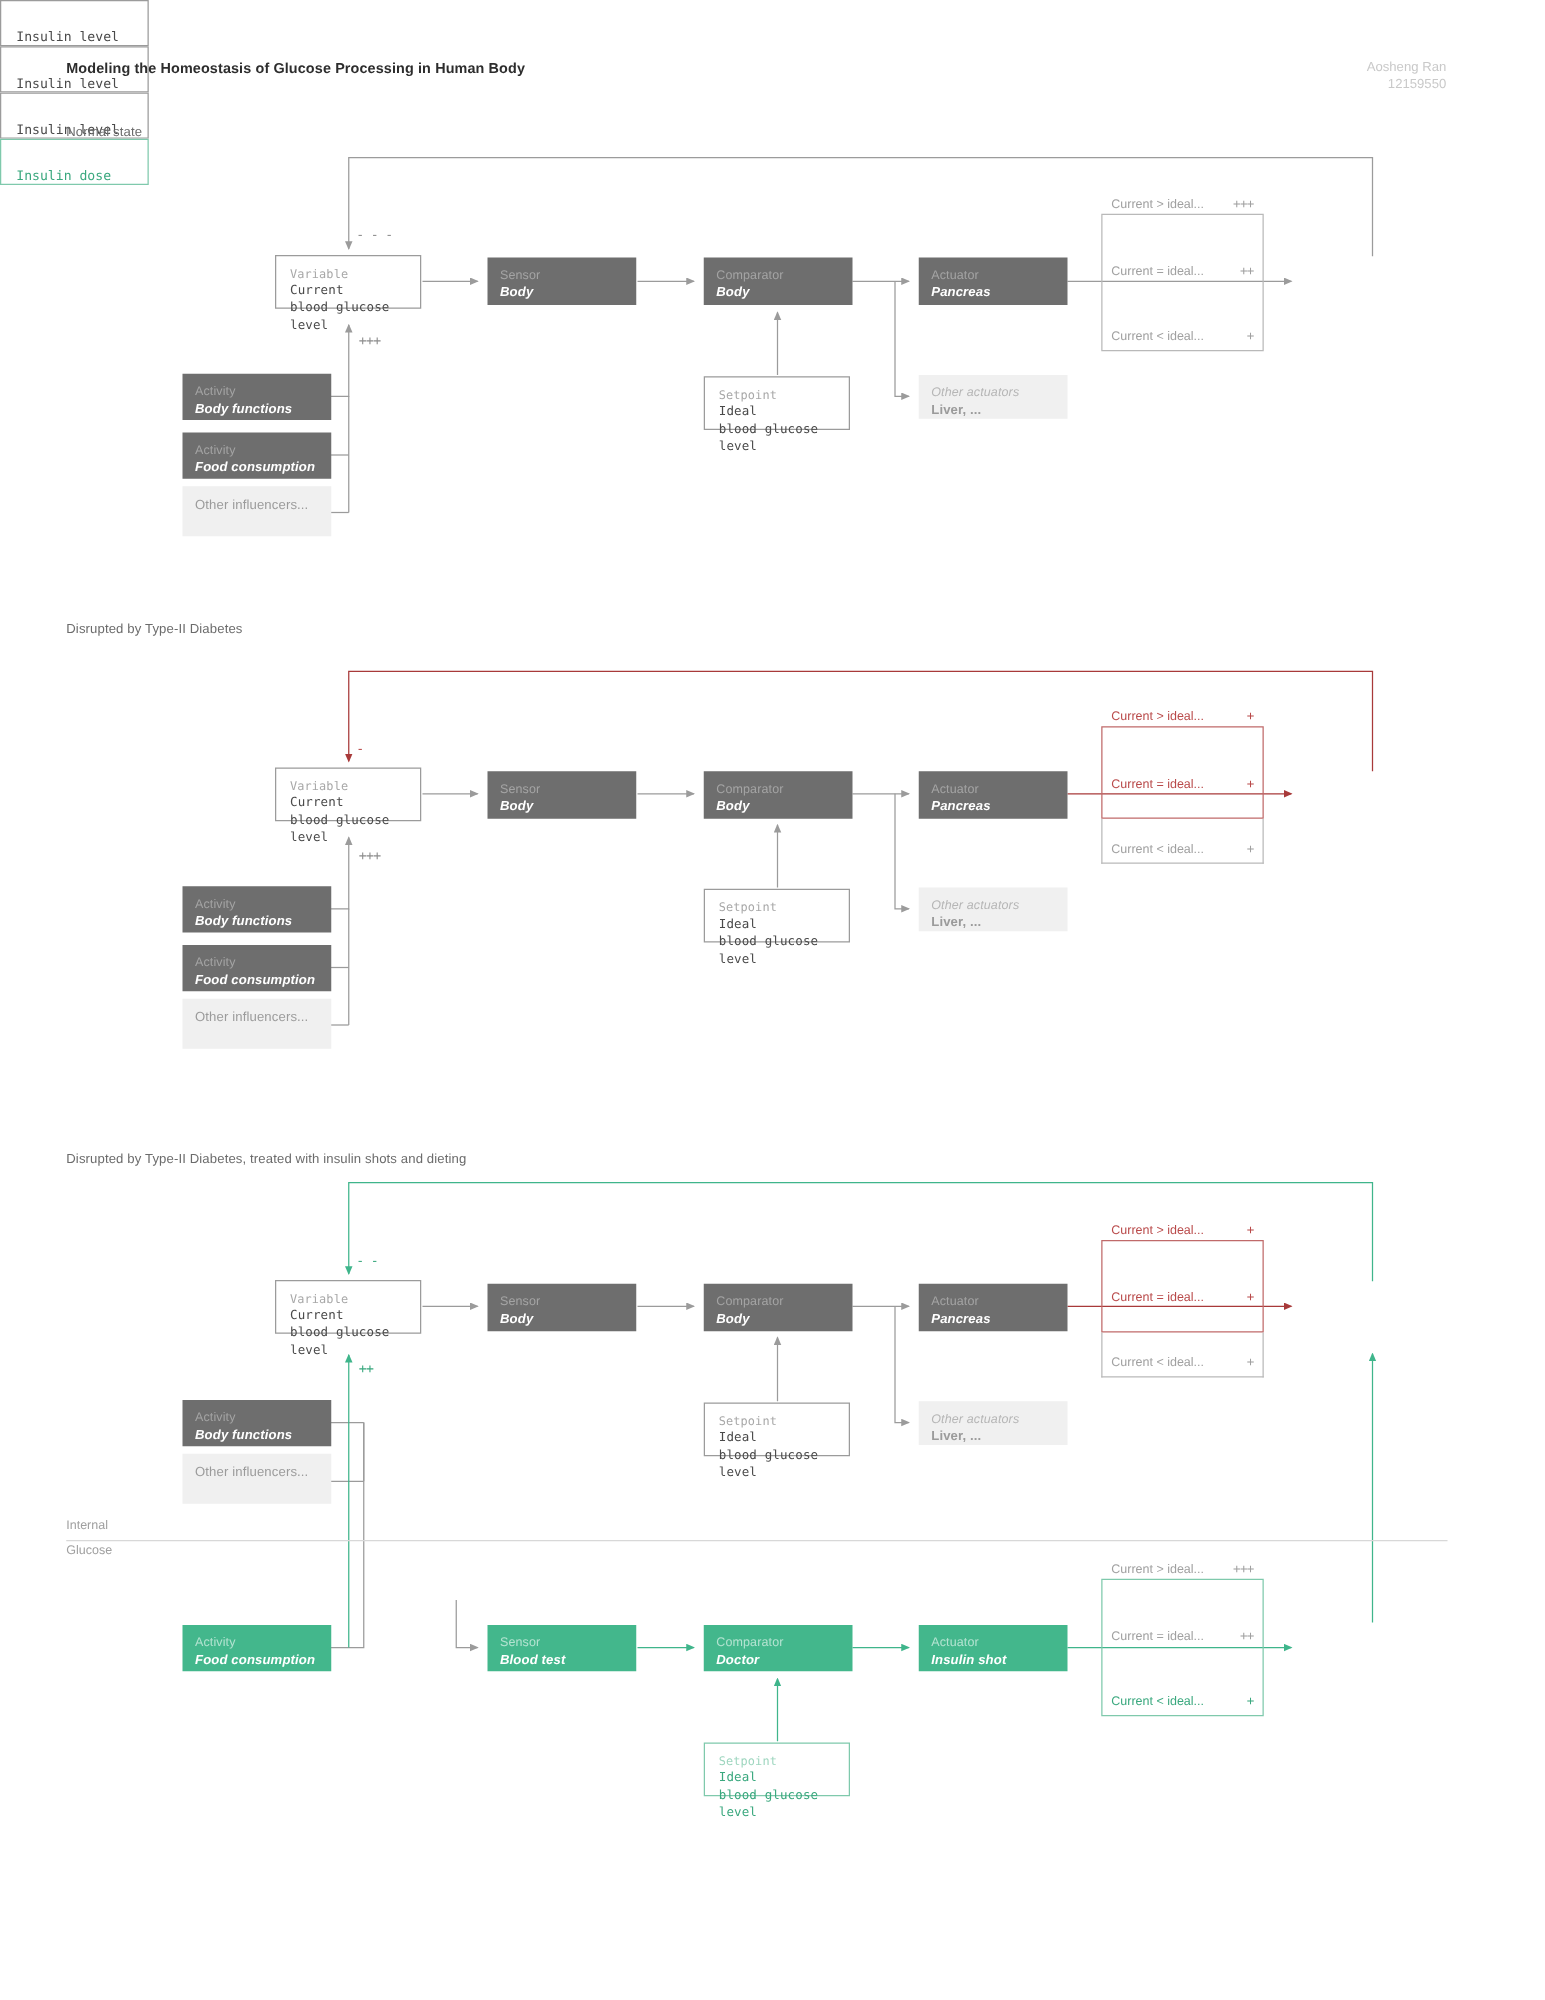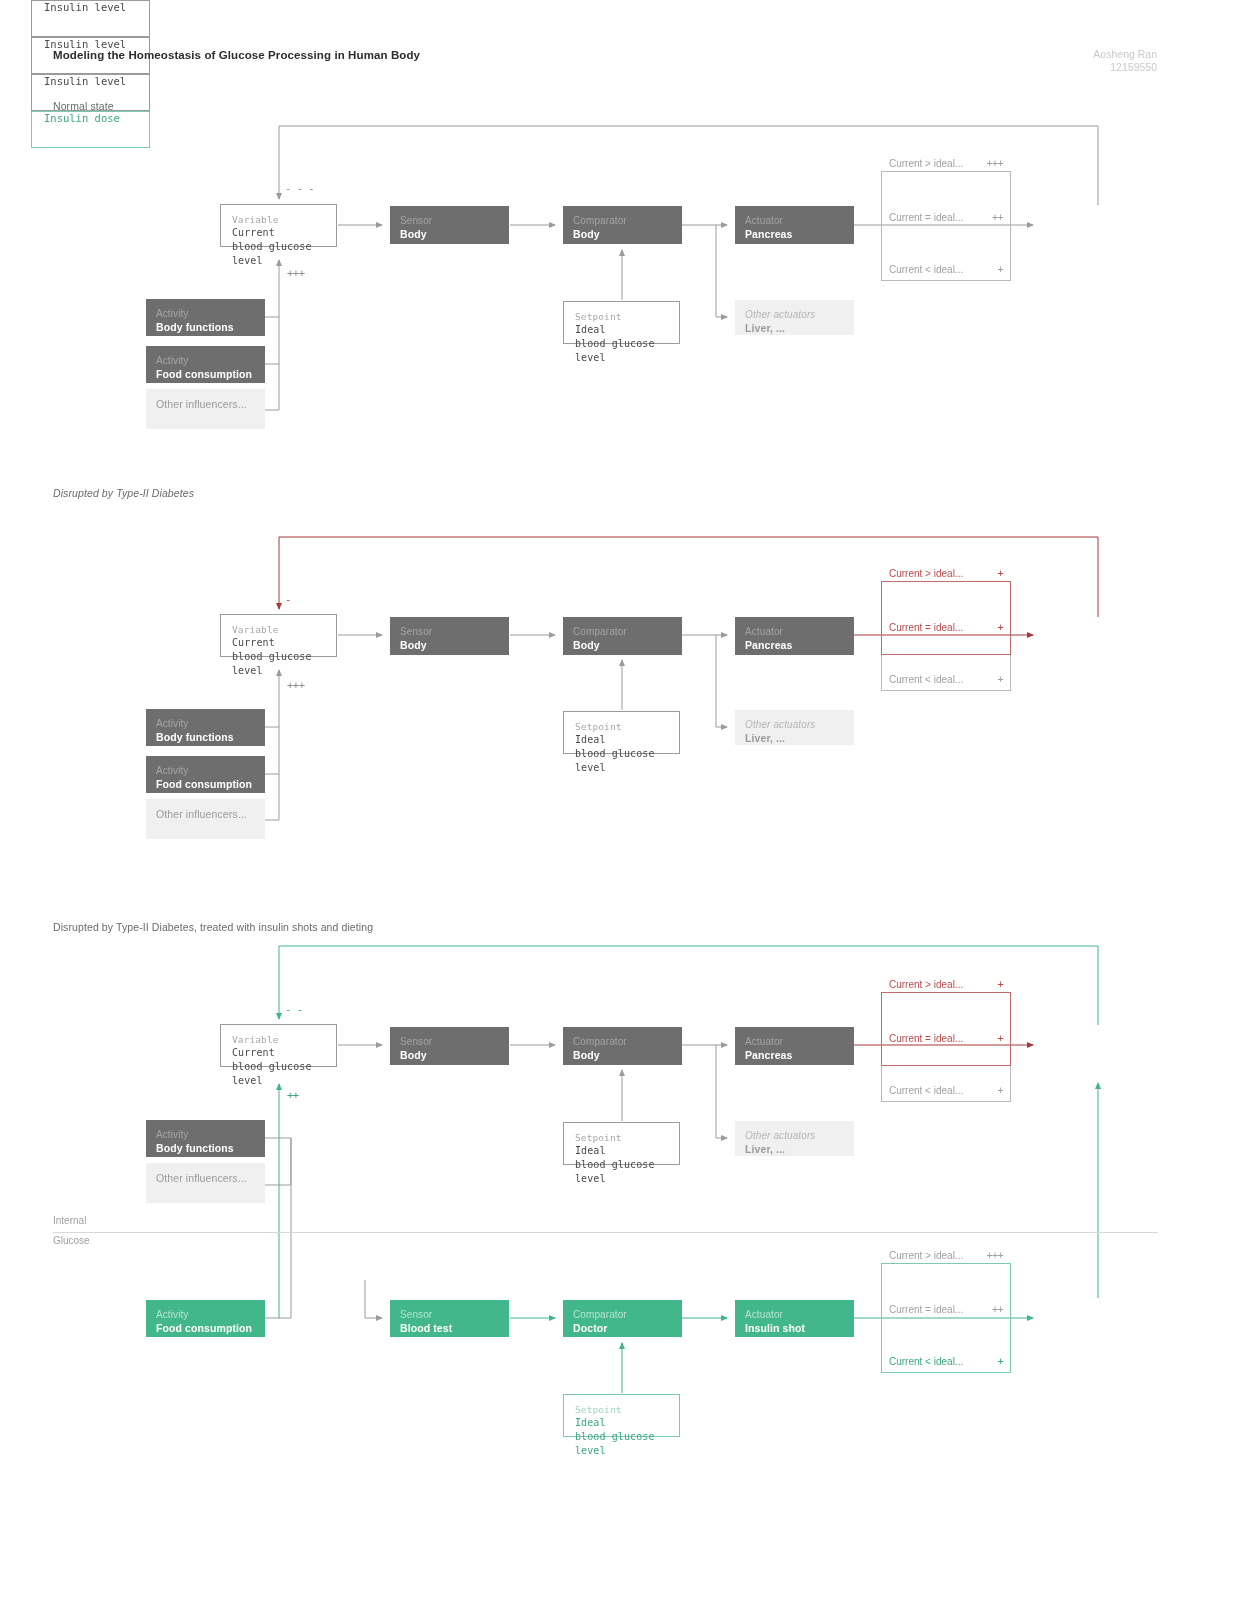--- a/index.html
+++ b/index.html
@@ -13,38 +13,38 @@
   .sec-title{position:absolute;font-size:10.5px;color:#6b6b6b;letter-spacing:.1px;}
 
   
   .box{position:absolute;box-sizing:border-box;}
   .box .lab{display:block;font-size:10px;line-height:13px;letter-spacing:.1px;}
   .box .val{display:block;font-size:10.5px;line-height:14px;font-weight:700;letter-spacing:.1px;}
 
   
   .obj{background:#6e6e6e;padding:8px 10px 9px 10px;}
   .obj .lab{color:#a4a4a4;font-weight:400;}
-  .obj .val{color:#ffffff;}
+  .obj .val{color:#ffffff;font-style:italic;}
   .obj-green{background:#43b78c;}
   .obj-green .lab{color:#b4e3d1;}
 
   
   .obj-faint{background:#f0f0f0;padding:8px 10px 9px 10px;}
   .obj-faint .lab{color:#b6b6b6;font-weight:400;font-style:italic;}
   .obj-faint .val{color:#9b9b9b;font-weight:700;}
 
   
   .data{background:#ffffff;border:1px solid #9b9b9b;padding:8px 10px 9px 11px;}
   .data .lab{color:#a8a8a8;font-family:"DejaVu Sans Mono","Liberation Mono",monospace;font-size:9.5px;}
   .data .val{color:#4a4a4a;font-family:"DejaVu Sans Mono","Liberation Mono",monospace;font-size:10px;font-weight:400;}
   .data-green{border-color:#7fc9ac;}
   .data-green .lab{color:#9ed6bf;}
   .data-green .val{color:#3aa87e;}
 
-  .datasingle{background:#fff;border:1px solid #9b9b9b;box-sizing:border-box;display:flex;align-items:flex-start;padding-left:12px;margin-left:31px;}
+  .datasingle{background:#fff;border:1px solid #9b9b9b;box-sizing:border-box;display:flex;align-items:flex-end;padding-left:12px;}
   .datasingle span{font-family:"DejaVu Sans Mono","Liberation Mono",monospace;font-size:10.5px;color:#4a4a4a;}
   .datasingle.green{border-color:#7fc9ac;}
   .datasingle.green span{color:#3aa87e;}
 
   
   .cond{position:absolute;box-sizing:border-box;}
   .cond .frame{position:absolute;left:0;right:0;box-sizing:border-box;border:1px solid #b9b9b9;}
   .cond .frame.red{border-color:#c06a6a;}
   .cond .frame.green{border-color:#7fc9ac;}
   .cond .row{position:absolute;left:0;right:0;display:flex;justify-content:space-between;align-items:center;font-size:10px;color:#a0a0a0;padding:0 8px 0 8px;box-sizing:border-box;}
@@ -216,21 +216,21 @@
     <div class="row" style="top:54px;height:16px;">
       <span>Current = ideal...</span>
       <span class="sgn">++</span>
     </div>
     <div class="row" style="top:106px;height:16px;">
       <span>Current &lt; ideal...</span>
       <span class="sgn">+</span>
     </div>
   </div>
 
-  <div class="sec-title" style="left:53px;top:487px;font-style:italic;">Disrupted by Type-II Diabetes</div>
+  <div class="sec-title" style="left:53px;top:497px;">Disrupted by Type-II Diabetes</div>
 
   <div class="box data" style="left:220px;top:614px;width:117px;height:43px;">
     <span class="lab">Variable</span>
     <span class="val">Current</span>
     <span class="val">blood glucose level</span>
   </div>
 
   <div class="box obj" style="left:390px;top:617px;width:119px;height:38px;">
     <span class="lab">Sensor</span>
     <span class="val">Body</span>

